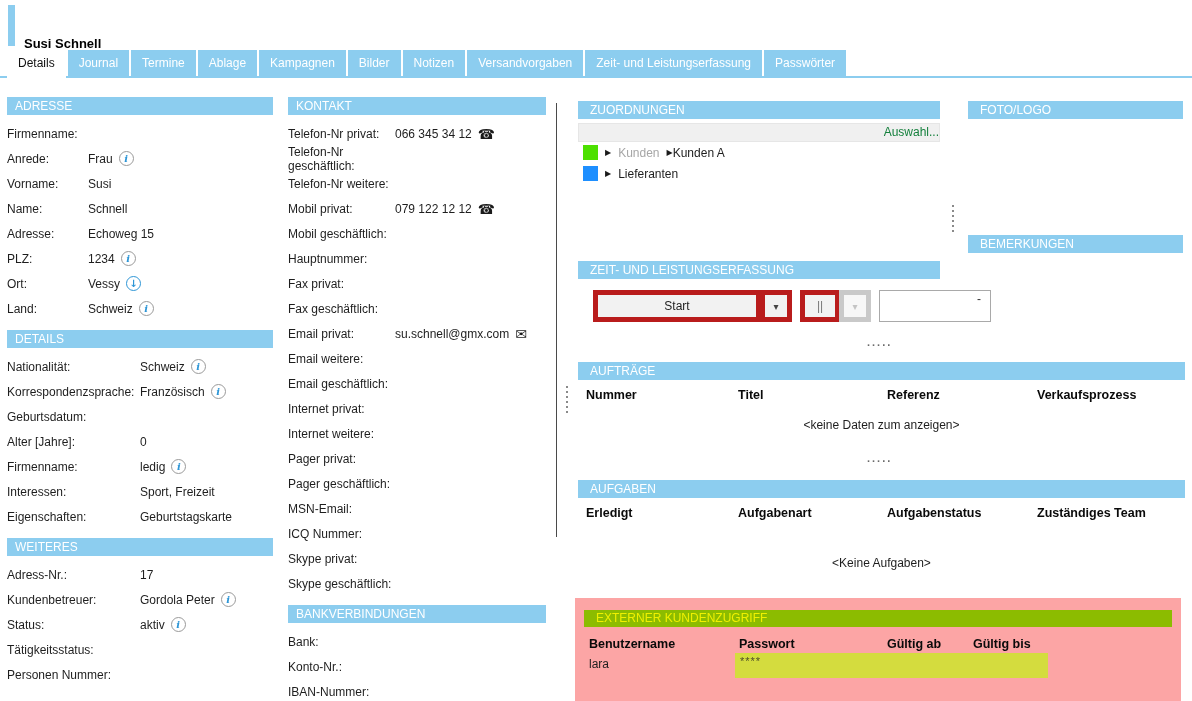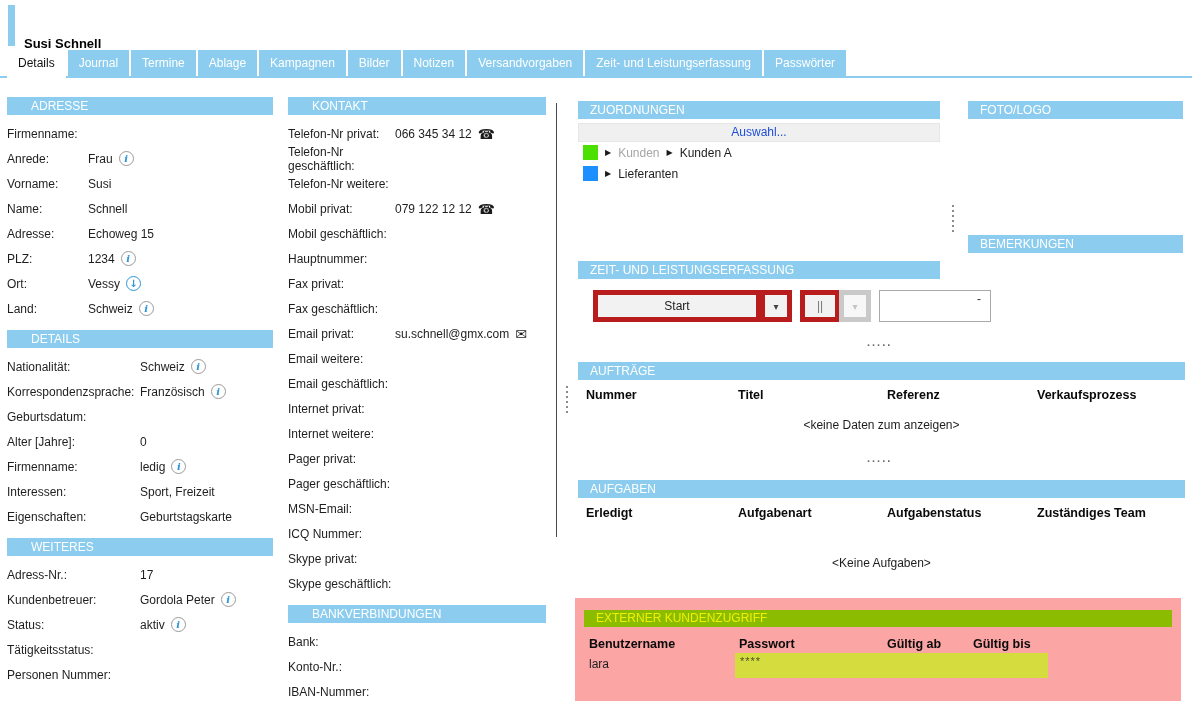--- a/index.html
+++ b/index.html
@@ -8,21 +8,21 @@
     font-family:"Liberation Sans","DejaVu Sans",sans-serif;font-size:12px;color:#1e1e1e;
   }
   
   .accent-bar{position:absolute;left:8px;top:5px;width:7px;height:41px;background:#8ccdef}
   .page-title{position:absolute;left:24px;top:36px;font-size:13px;font-weight:bold;color:#000}
   .tabs{position:absolute;left:7px;top:50px;display:flex;gap:2px;align-items:flex-start;z-index:2}
   .tab{height:26px;line-height:26px;padding:0 11px;background:#8ccdef;color:#fff;cursor:default;white-space:nowrap}
   .tab[data-active="true"]{background:#fff;color:#111;height:29px;z-index:3}
   .tab-underline{position:absolute;left:0;top:76px;width:1192px;height:2px;background:#8ccdef;z-index:1}
   
-  .sec-h{background:#8ccdef;color:#fff;height:18px;line-height:18px;padding-left:24px;overflow:hidden;white-space:nowrap}
+  .sec-h{background:#8ccdef;color:#fff;height:18px;line-height:18px;padding-left:8px;overflow:hidden;white-space:nowrap}
   .sec-h.r{padding-left:12px}
   .rows{margin-top:6px}
   .frow{display:flex;align-items:center;height:25px}
   .lbl{flex:none;width:81px}
   .w133 .lbl{width:133px}
   .w107 .lbl{width:107px}
   .val{white-space:nowrap}
   .ficon{display:none;margin-left:6px}
   .ficon[data-icon="info-icon"],.ficon[data-icon="down-icon"]{
     display:inline-flex;width:13px;height:13px;border:1px solid #9a9a9a;border-radius:50%;
@@ -38,27 +38,27 @@
   
   #col-left{position:absolute;left:7px;top:97px;width:266px}
   #col-mid{position:absolute;left:288px;top:97px;width:258px}
   .gap9{margin-top:9px}
   .vline{position:absolute;left:556px;top:103px;width:1px;height:434px;background:#4a4a4a}
   .vdots{position:absolute;width:2px;background-image:repeating-linear-gradient(to bottom,#8a8a8a 0 2px,transparent 2px 5px)}
   .hdots{position:absolute;color:#6a6a6a;font-weight:bold;letter-spacing:2px;font-size:11px}
   
   .abs{position:absolute}
   #sec-zuordnungen{left:578px;top:101px;width:362px}
-  .btn-flat{margin-top:4px;height:17px;line-height:17px;text-align:center;background:#f0f0f0;border:1px solid #e6e6e6;color:#1d4ed8}
+  .btn-flat{margin-top:4px;height:17px;line-height:17px;text-align:right;background:#f0f0f0;border:1px solid #e6e6e6;color:#15803d}
   .zrow{display:flex;align-items:center;height:21px;gap:7px;padding-left:5px}
   .sq{width:15px;height:15px;flex:none}
   .tri{font-size:8px;color:#1a1a1a;line-height:15px}
   .tri::before{content:"▶"}
   .grp[data-muted="true"]{color:#a6a6a6}
-  .subwrap{display:flex;align-items:center;gap:7px}
+  .subwrap{display:flex;align-items:center;}
   #sec-zeit{left:578px;top:261px;width:362px}
   .zeit-controls{position:absolute;left:15px;top:29px;display:flex;align-items:stretch;height:32px}
   .btn{background:#f2f2f2;border:5px solid #b91c1c;display:flex;align-items:center;justify-content:center}
   .btn-start{width:158px}
   .dd{width:22px;margin-left:-1px}
   .dd::before{content:"▾";color:#444;font-size:10px}
   .btn-pause{width:30px;margin-left:8px;color:#777}
   .dd.disabled{background:#f7f7f7;border-color:#c9c9c9}
   .dd.disabled::before{color:#c4c4c4}
   .zeit-input{margin-left:8px;width:97px;border:1px solid #a9a9a9;background:#fff;

